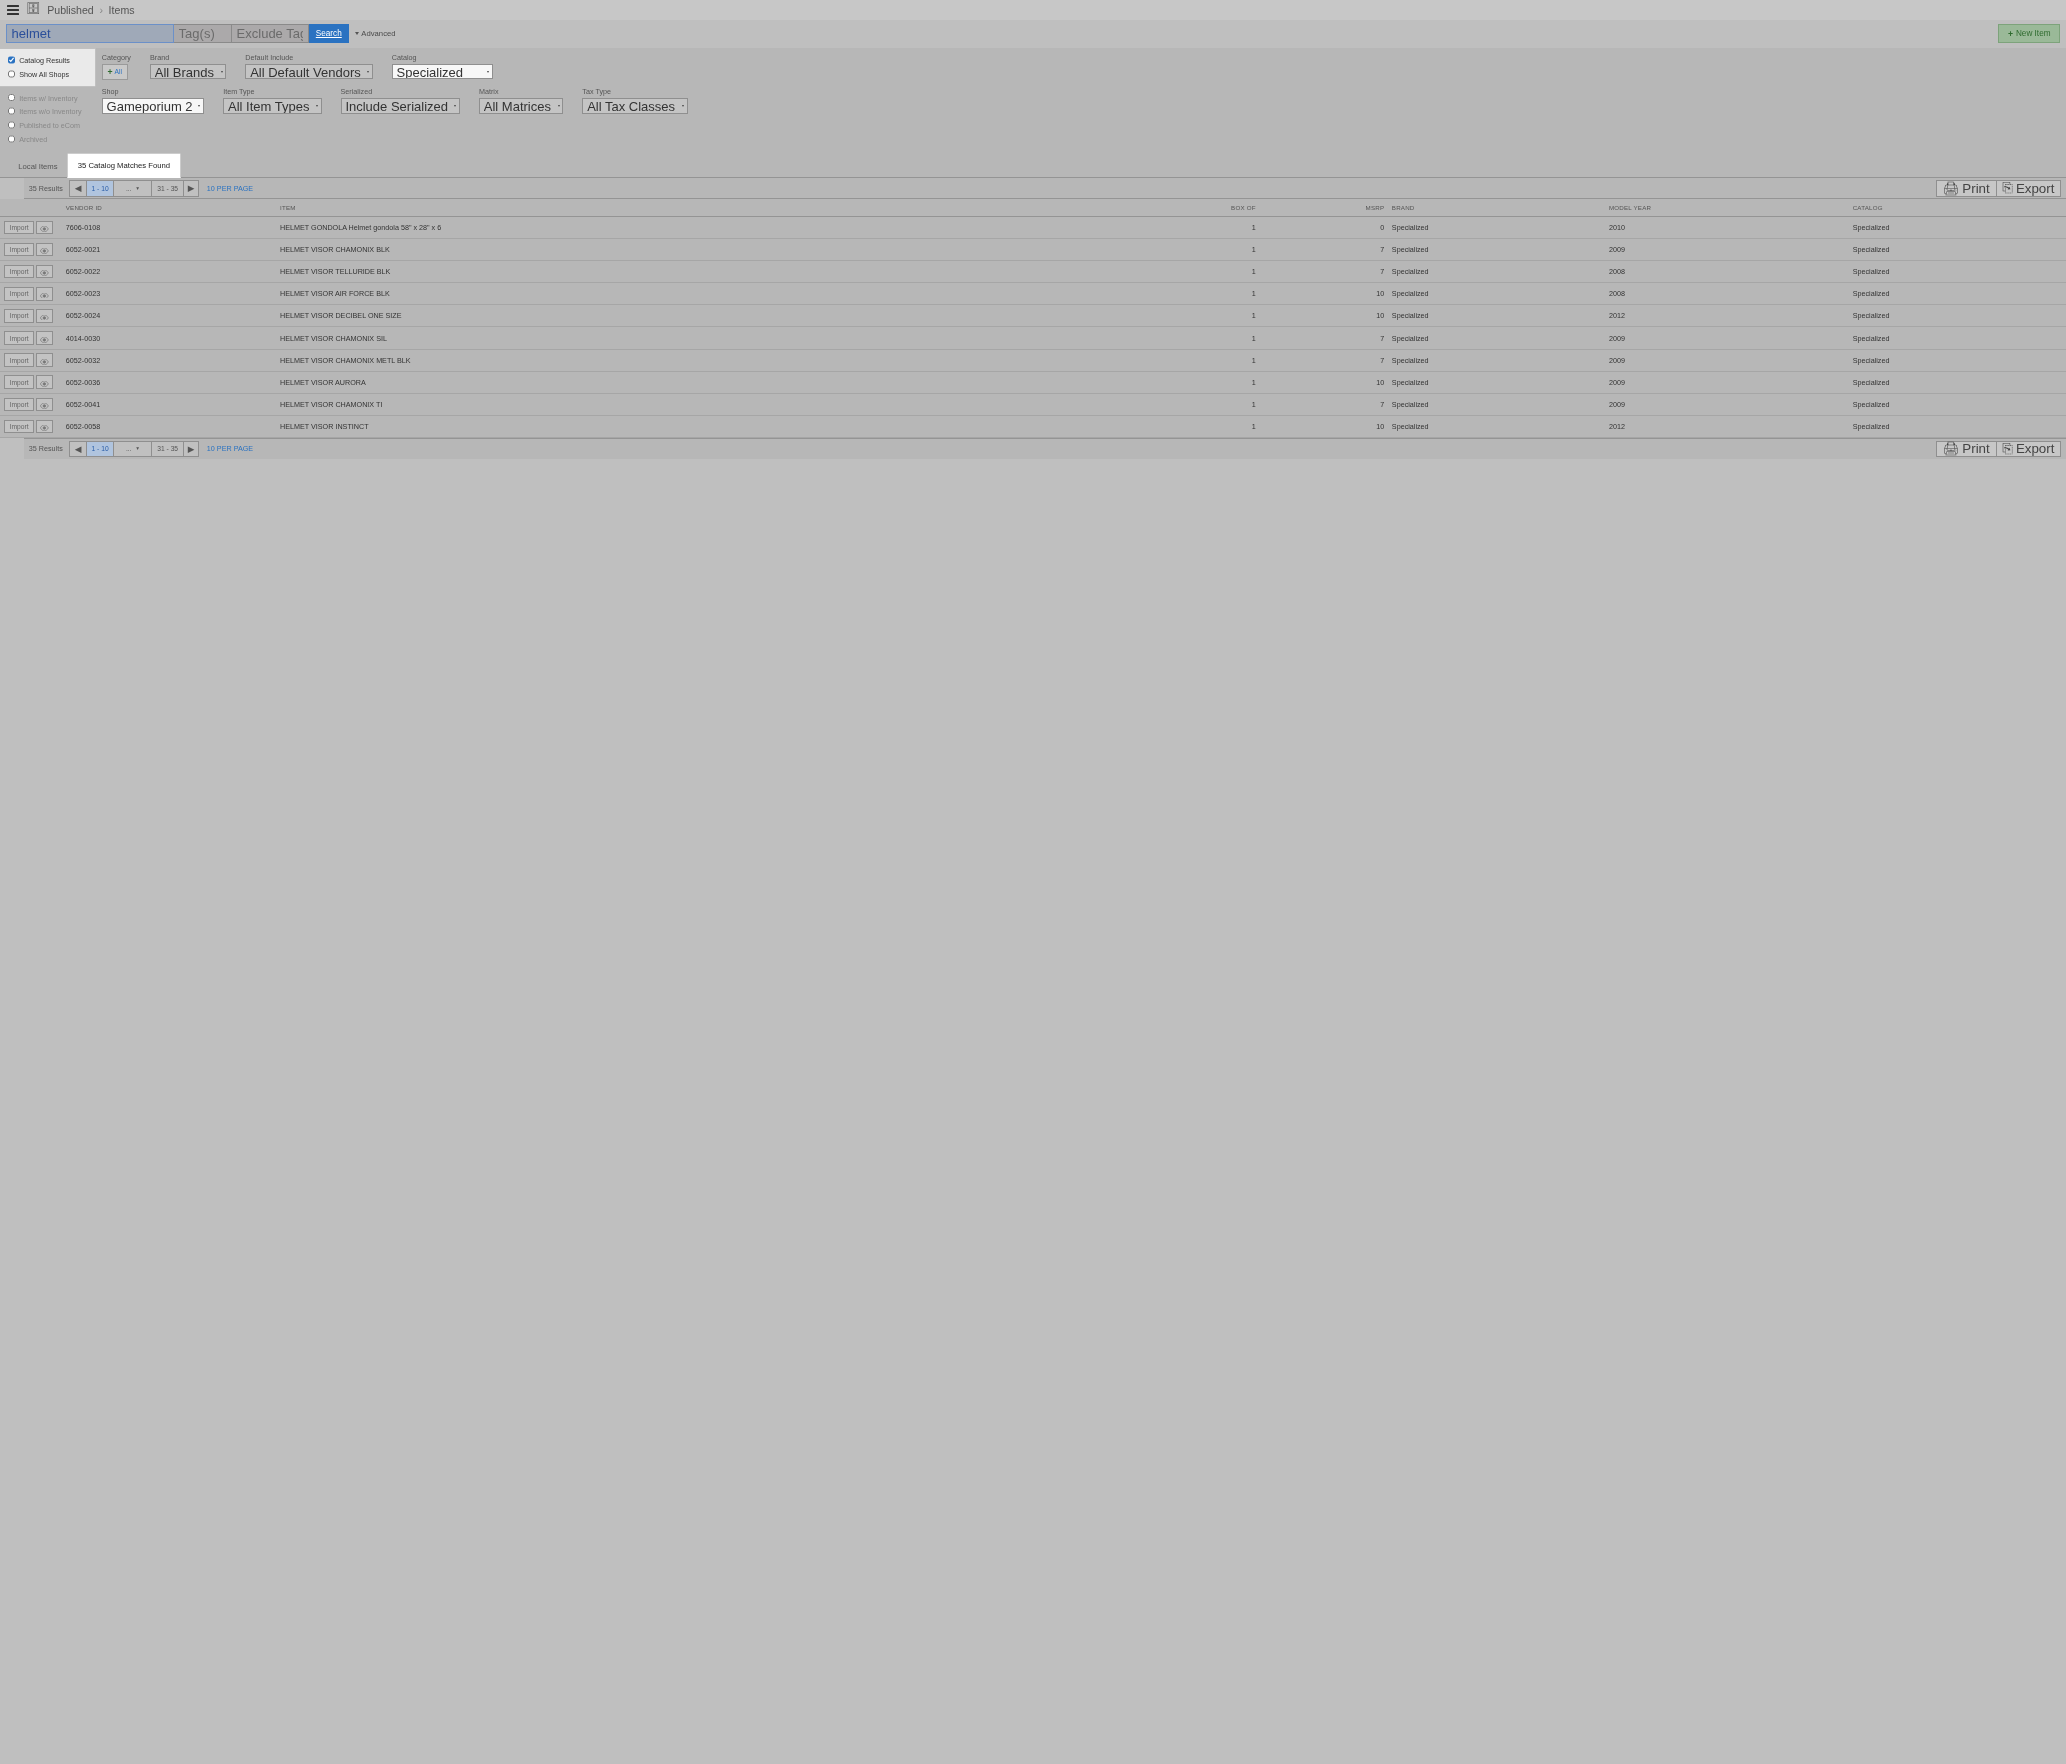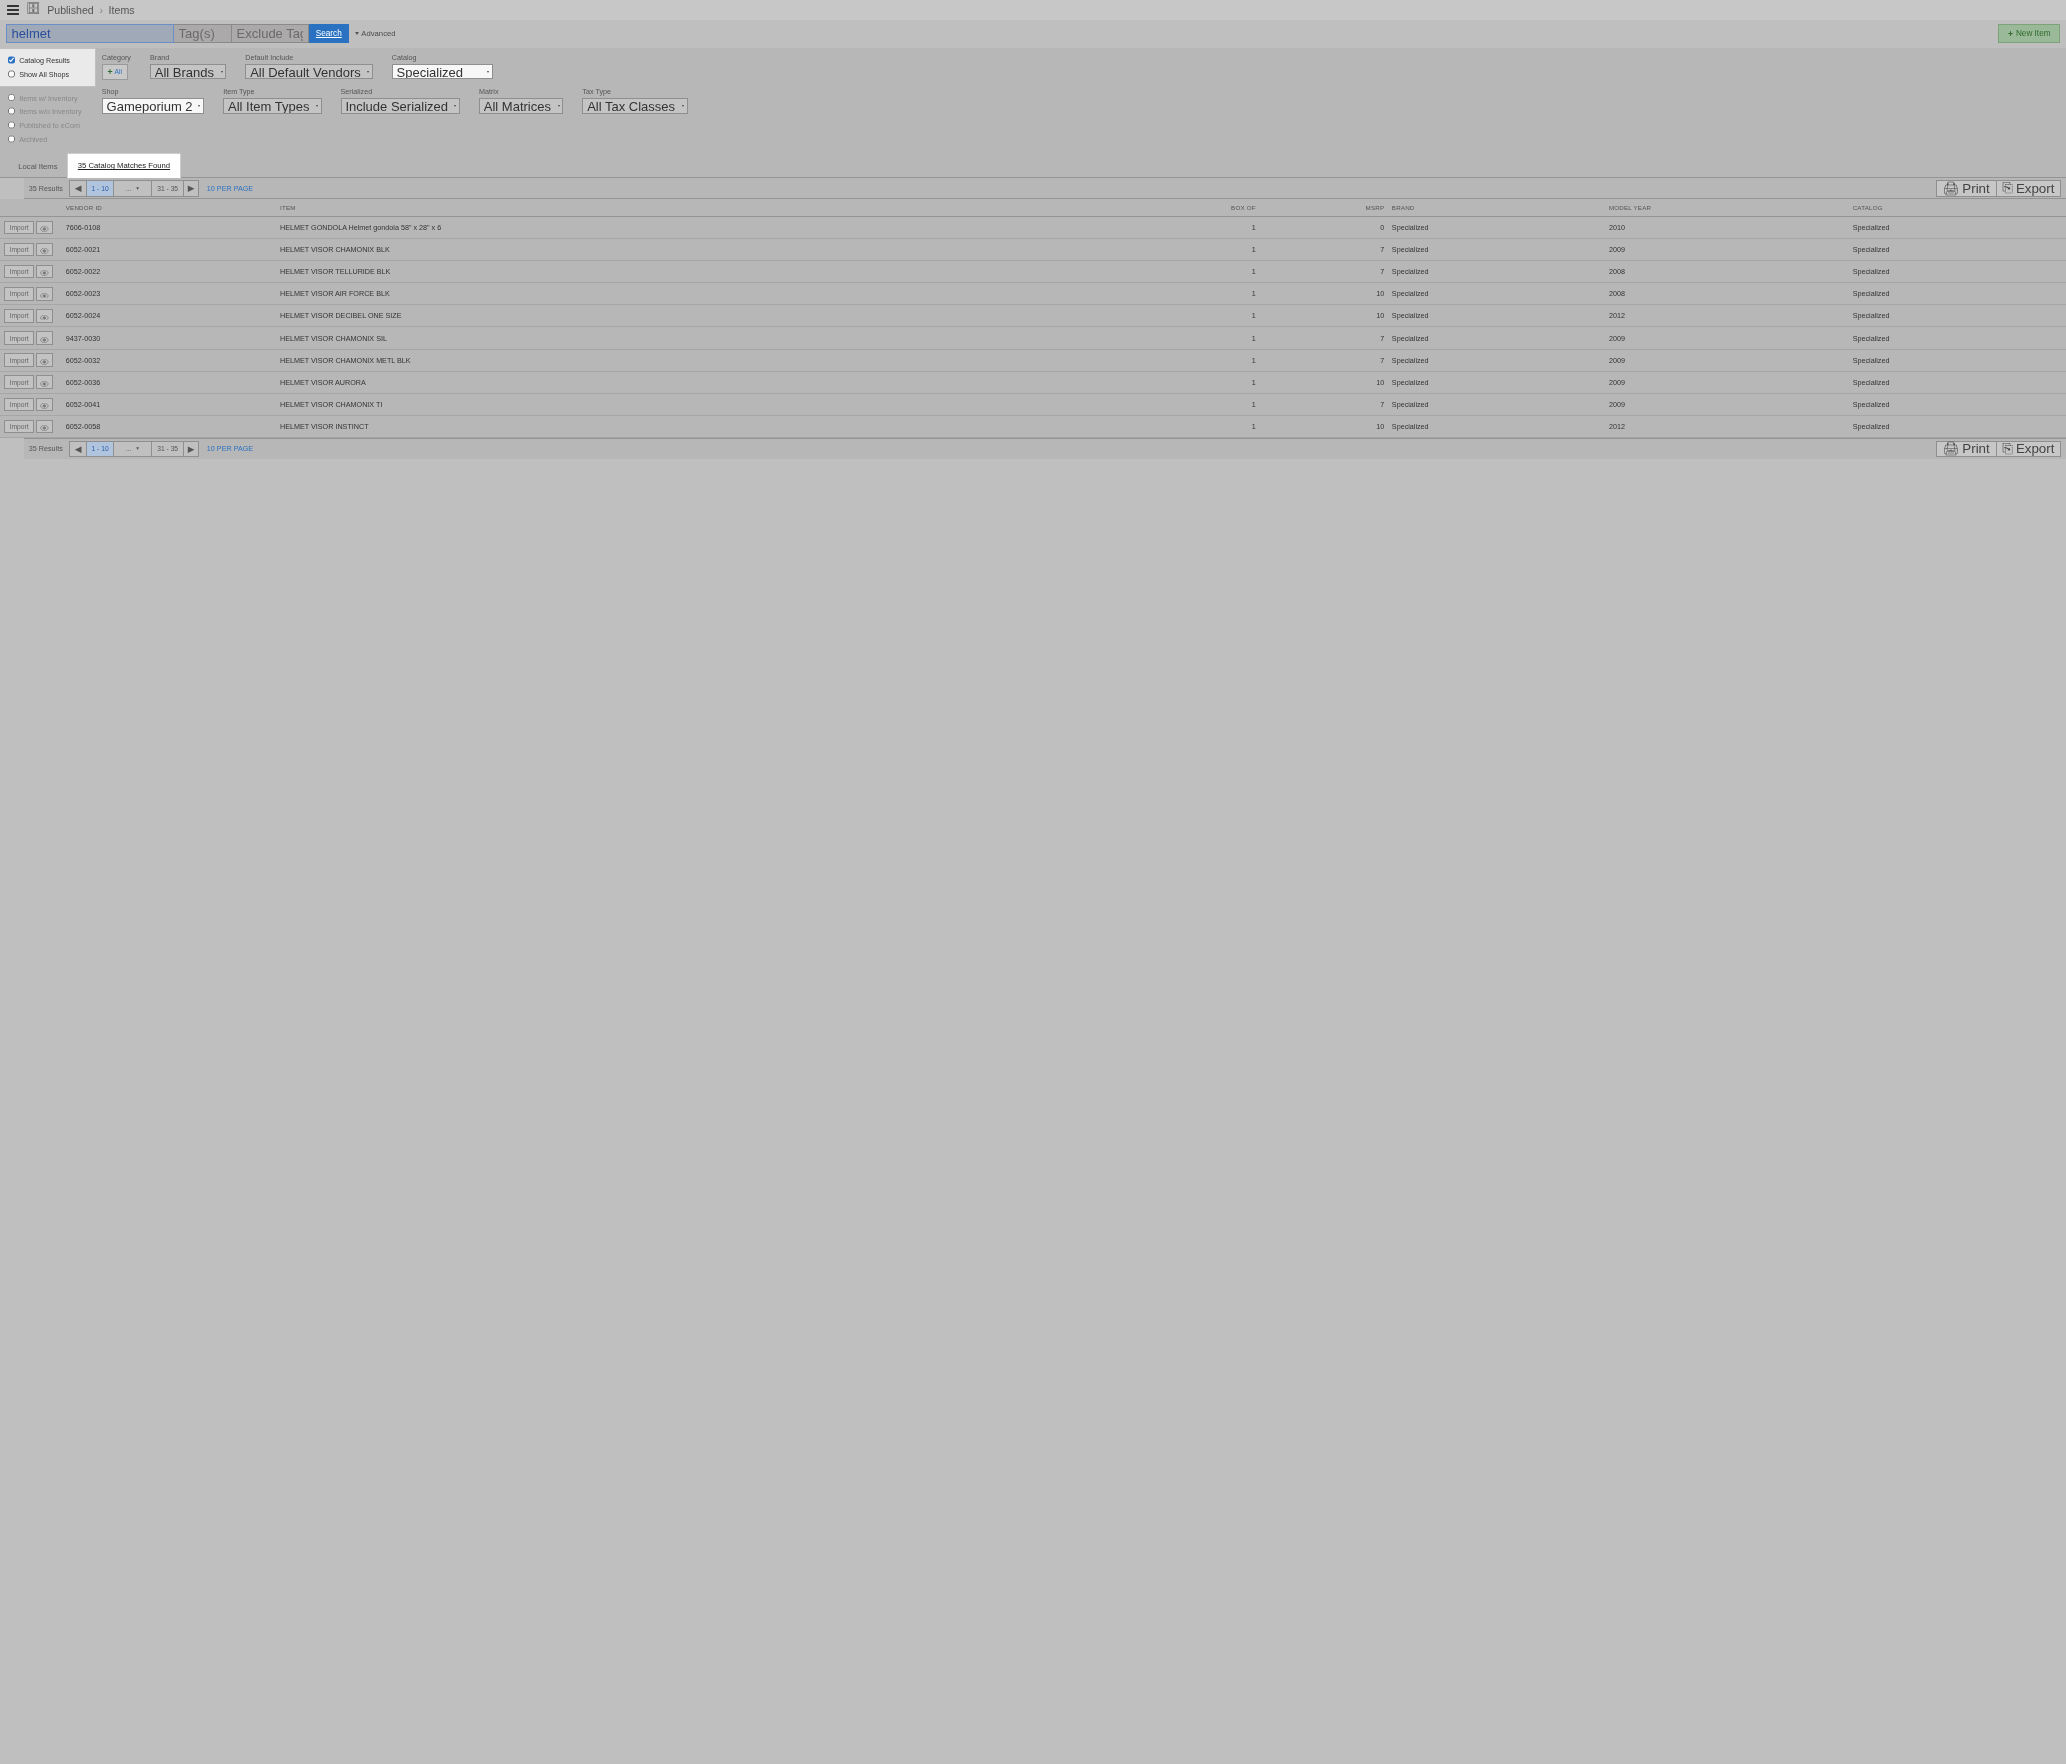--- a/index.html
+++ b/index.html
@@ -159,21 +159,21 @@
     display: flex; align-items: flex-end;
     background: #b7b7b7; padding: 0 0 0 8.7px;
     border-bottom: 0.5px solid #949494;
   }
   .tab {
     padding: 6.7px 9.6px; color: #555; cursor: pointer; font-size: 7.7px;
   }
   .tab.active {
     background: #fff; color: #222; border-radius: 1.9px 1.9px 0 0;
     border: 0.5px solid #ccc; border-bottom: 0.5px solid #fff;
-    position: relative; top: 0.5px; text-decoration: underline;
+    position: relative; top: 0.5px;
   }
   
   .pagerow {
     display: flex; align-items: center; gap: 0;
     background: #b7b7b7; padding: 1.9px 4.8px;
     border-bottom: 0.5px solid #949494;
     margin-left: 24px;
   }
   .rescount { color: #555; font-size: 7.2px; margin-right: 6.7px; }
   .pg-btn {
@@ -482,21 +482,21 @@
           <div class="row-actions">
             <button class="btn-import">Import</button>
             <button class="btn-eye">
               <span><svg class="eye-svg" viewBox="0 0 24 16" fill="none" stroke="#777" stroke-width="2">
                   <path d="M1 8 C4 2 9 0 12 0 C15 0 20 2 23 8 C20 14 15 16 12 16 C9 16 4 14 1 8 Z"></path>
                   <circle cx="12" cy="8" r="3.5" fill="#777"></circle>
                 </svg></span>
             </button>
           </div>
         </td>
-        <td>9437-0030</td>
+        <td>4014-0030</td>
         <td>HELMET VISOR CHAMONIX SIL</td>
         <td class="r">1</td>
         <td class="r">7</td>
         <td>Specialized</td>
         <td>2009</td>
         <td>Specialized</td>
       </tr>
       <tr>
         <td>
           <div class="row-actions">

